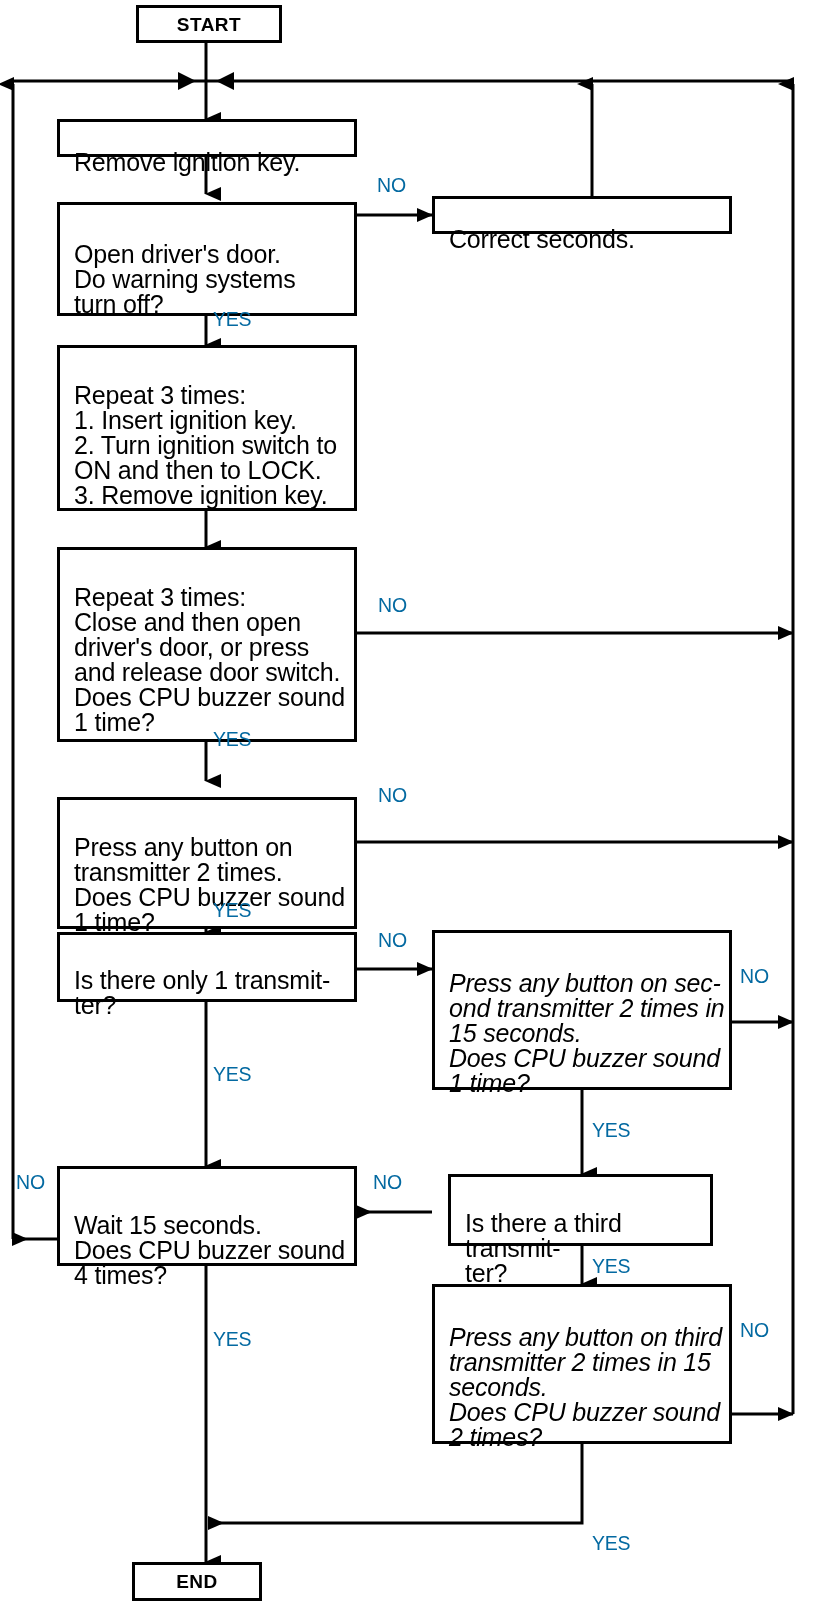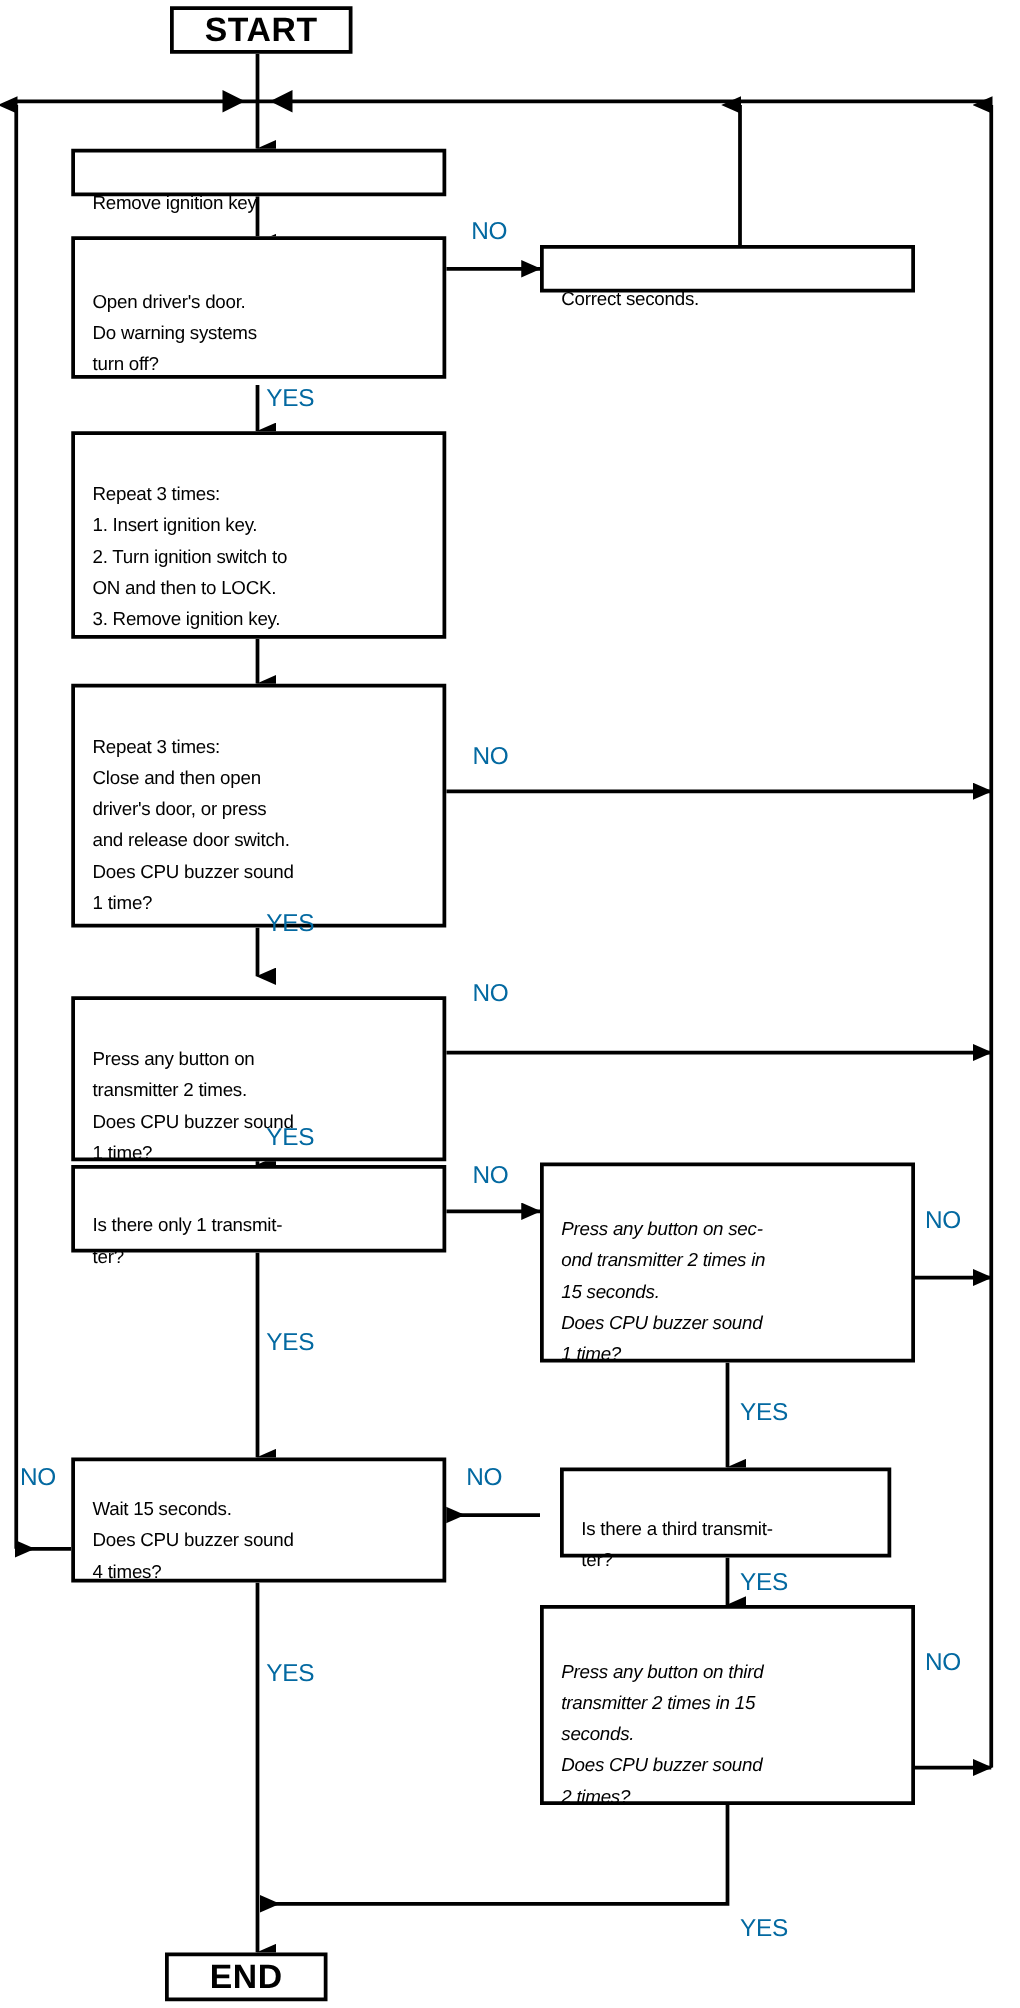--- a/index.html
+++ b/index.html
@@ -22,30 +22,30 @@
     width: 816px;
     height: 1606px;
   }
   .node {
     position: absolute;
     box-sizing: border-box;
     border: 3px solid #000000;
     background: #ffffff;
     color: #000000;
     font-family: "Liberation Sans", sans-serif;
-    font-size: 15px;
+    font-size: 25px;
     line-height: 25px;
     letter-spacing: -0.2px;
     white-space: pre-line;
     z-index: 3;
   }
   .node.terminal {
     border-width: 3px;
     font-weight: bold;
-    font-size: 27px;
+    font-size: 19px;
     display: flex;
     align-items: center;
     justify-content: center;
     letter-spacing: 0.5px;
   }
   .node.proc {
     padding: 6px 0 0 14px;
   }
   .node.proc-tight {
     padding: 3px 0 0 14px;
@@ -144,21 +144,21 @@
   </div>
 
   <div class="node proc-tight" style="left:57px; top:119px; width:300px; height:38px;">
     <span class="nodetext">Remove ignition key.</span>
   </div>
 
   <div class="node proc-tight" style="left:432px; top:196px; width:300px; height:38px;">
     <span class="nodetext">Correct seconds.</span>
   </div>
 
-  <div class="node proc" style="left:57px; top:189px; width:300px; height:114px; padding-top:12px;">
+  <div class="node proc" style="left:57px; top:202px; width:300px; height:114px; padding-top:12px;">
     <span class="nodetext">Open driver's door.
 Do warning systems
 turn off?</span>
   </div>
 
   <div class="node proc" style="left:57px; top:345px; width:300px; height:166px; padding-top:10px;">
     <span class="nodetext">Repeat 3 times:
  1. Insert ignition key.
  2. Turn ignition switch to
      ON and then to LOCK.
@@ -187,21 +187,21 @@
   </div>
 
   <div class="node proc" style="left:432px; top:930px; width:300px; height:160px; padding-top:13px;font-style:italic;">
     <span class="nodetext">Press any button on sec-
 ond transmitter 2 times in
 15 seconds.
 Does CPU buzzer sound
 1 time?</span>
   </div>
 
-  <div class="node proc" style="left:57px; top:1166px; width:300px; height:100px; padding-top:1px;">
+  <div class="node proc" style="left:57px; top:1166px; width:300px; height:100px; padding-top:19px;">
     <span class="nodetext">Wait 15 seconds.
 Does CPU buzzer sound
 4 times?</span>
   </div>
 
   <div class="node proc" style="left:448px; top:1174px; width:265px; height:72px; padding-top:9px;">
     <span class="nodetext">Is there a third transmit-
 ter?</span>
   </div>
 

